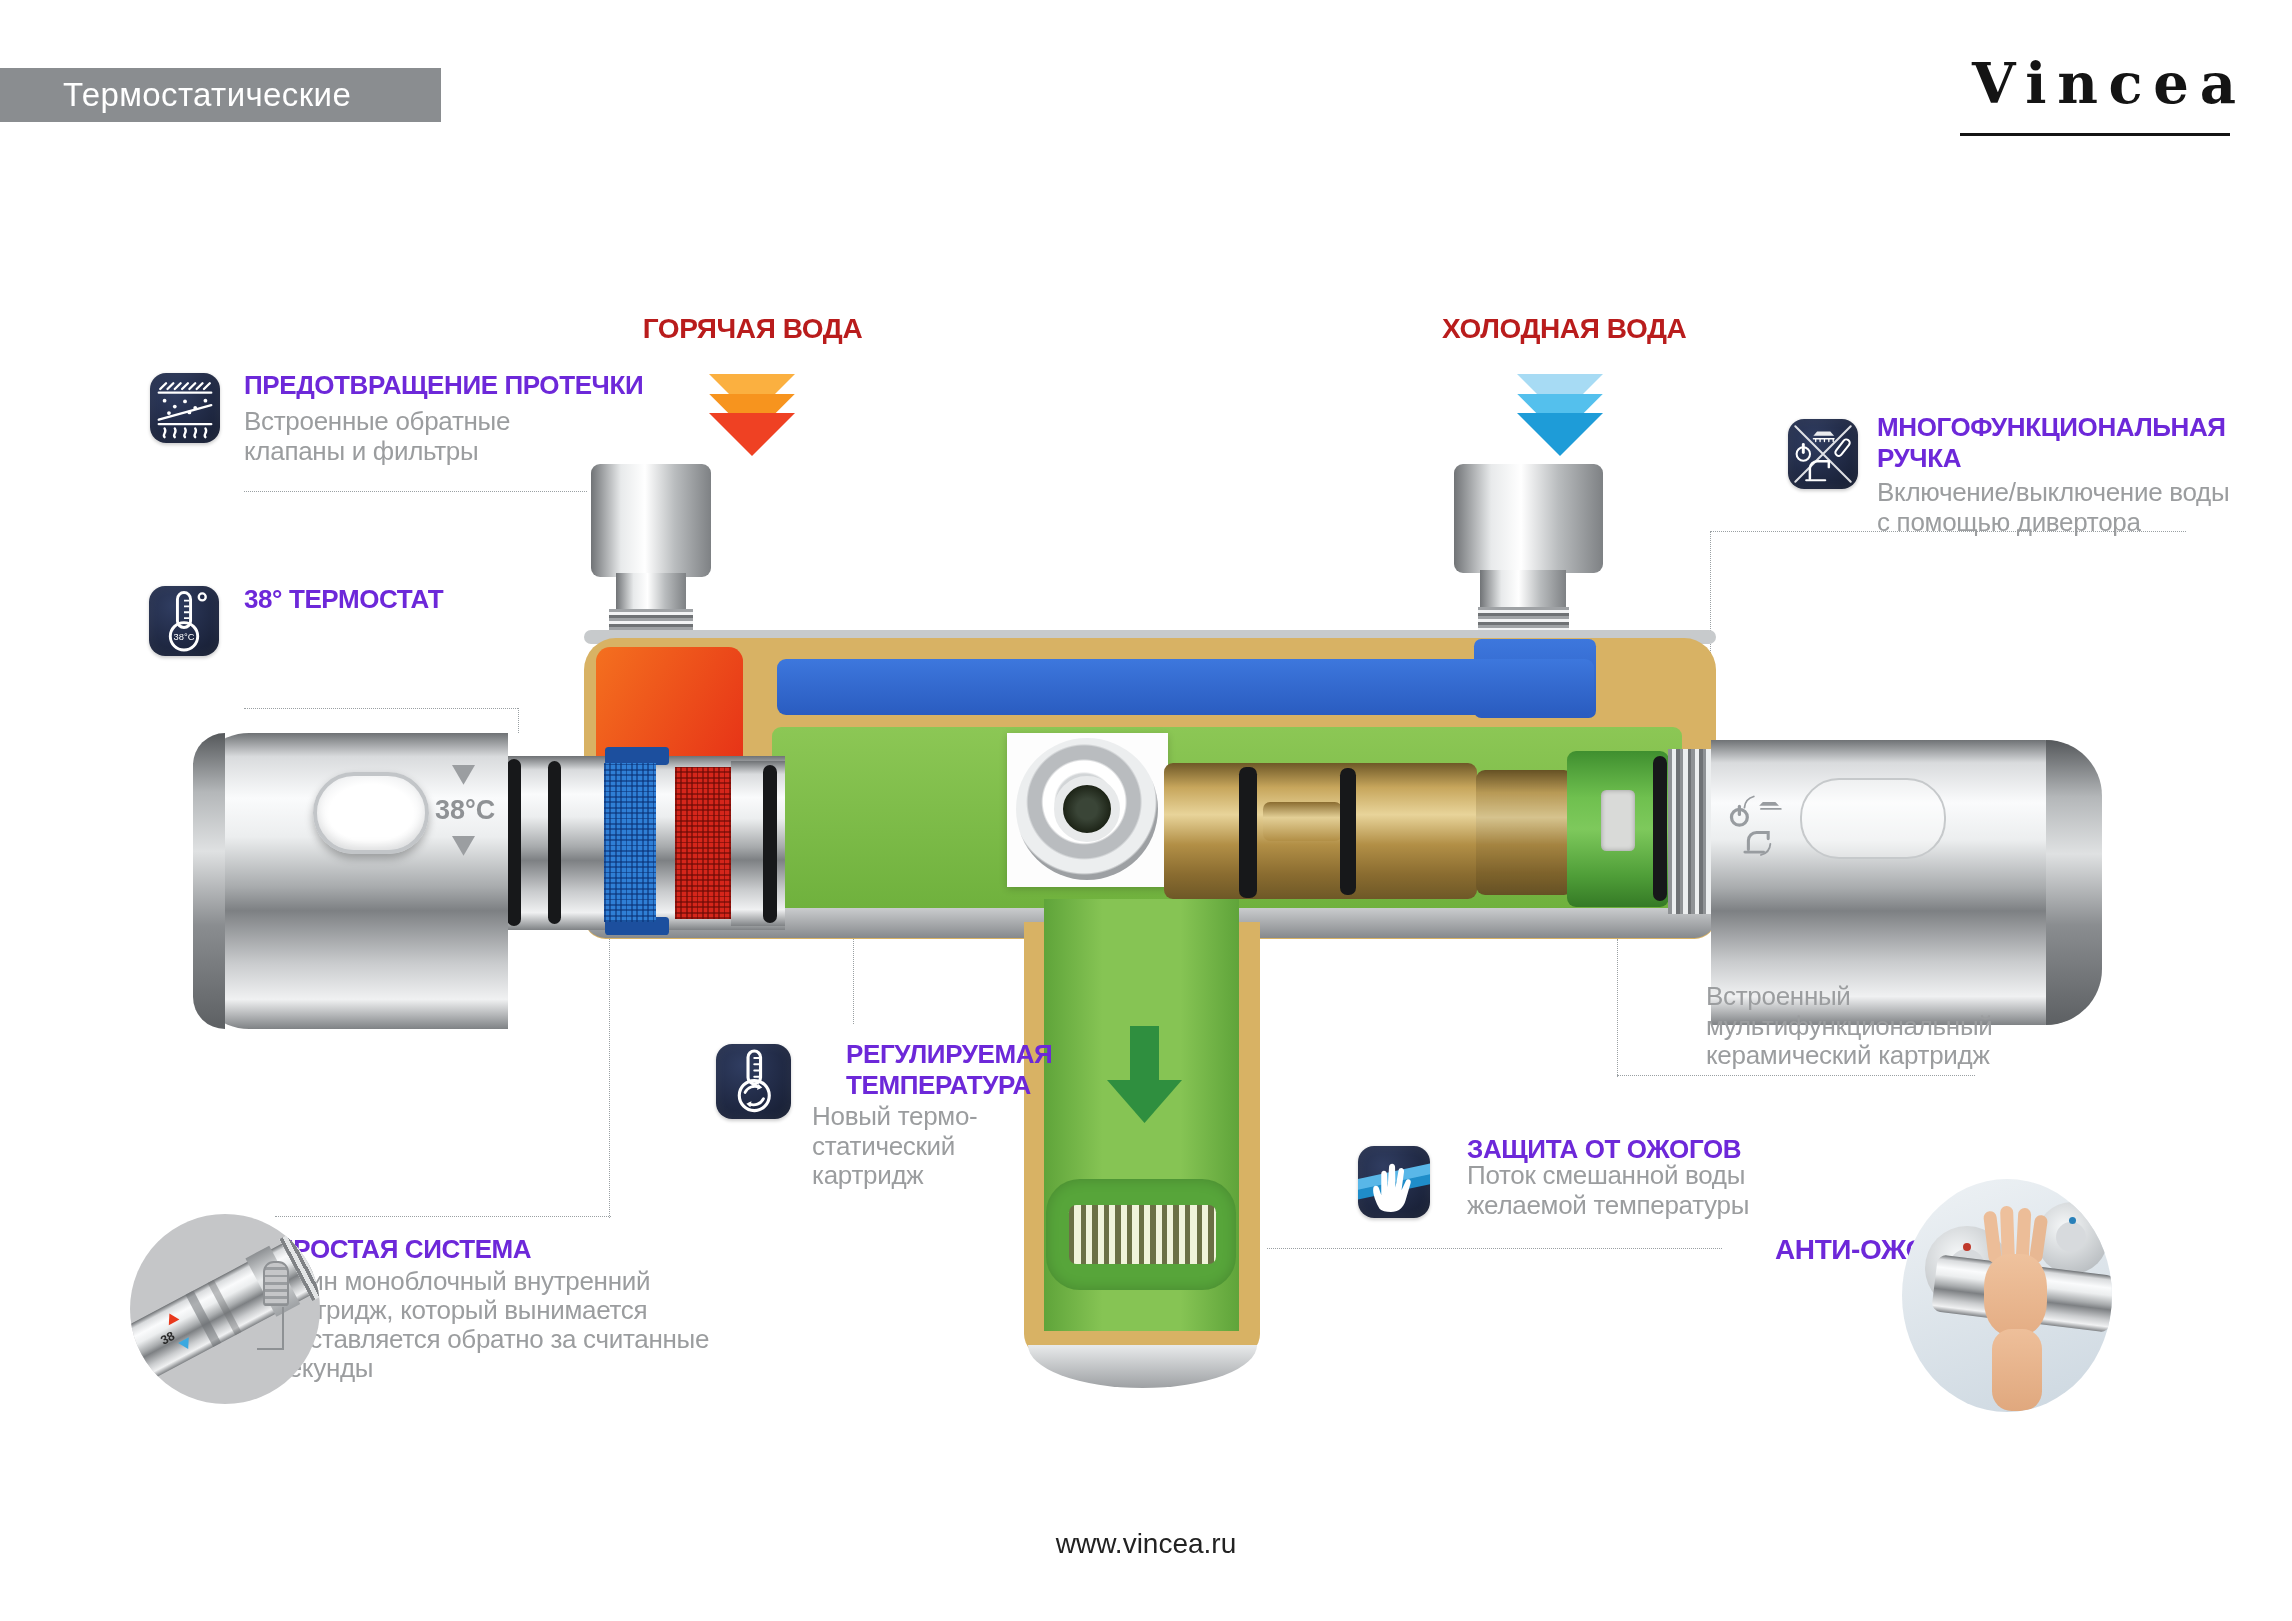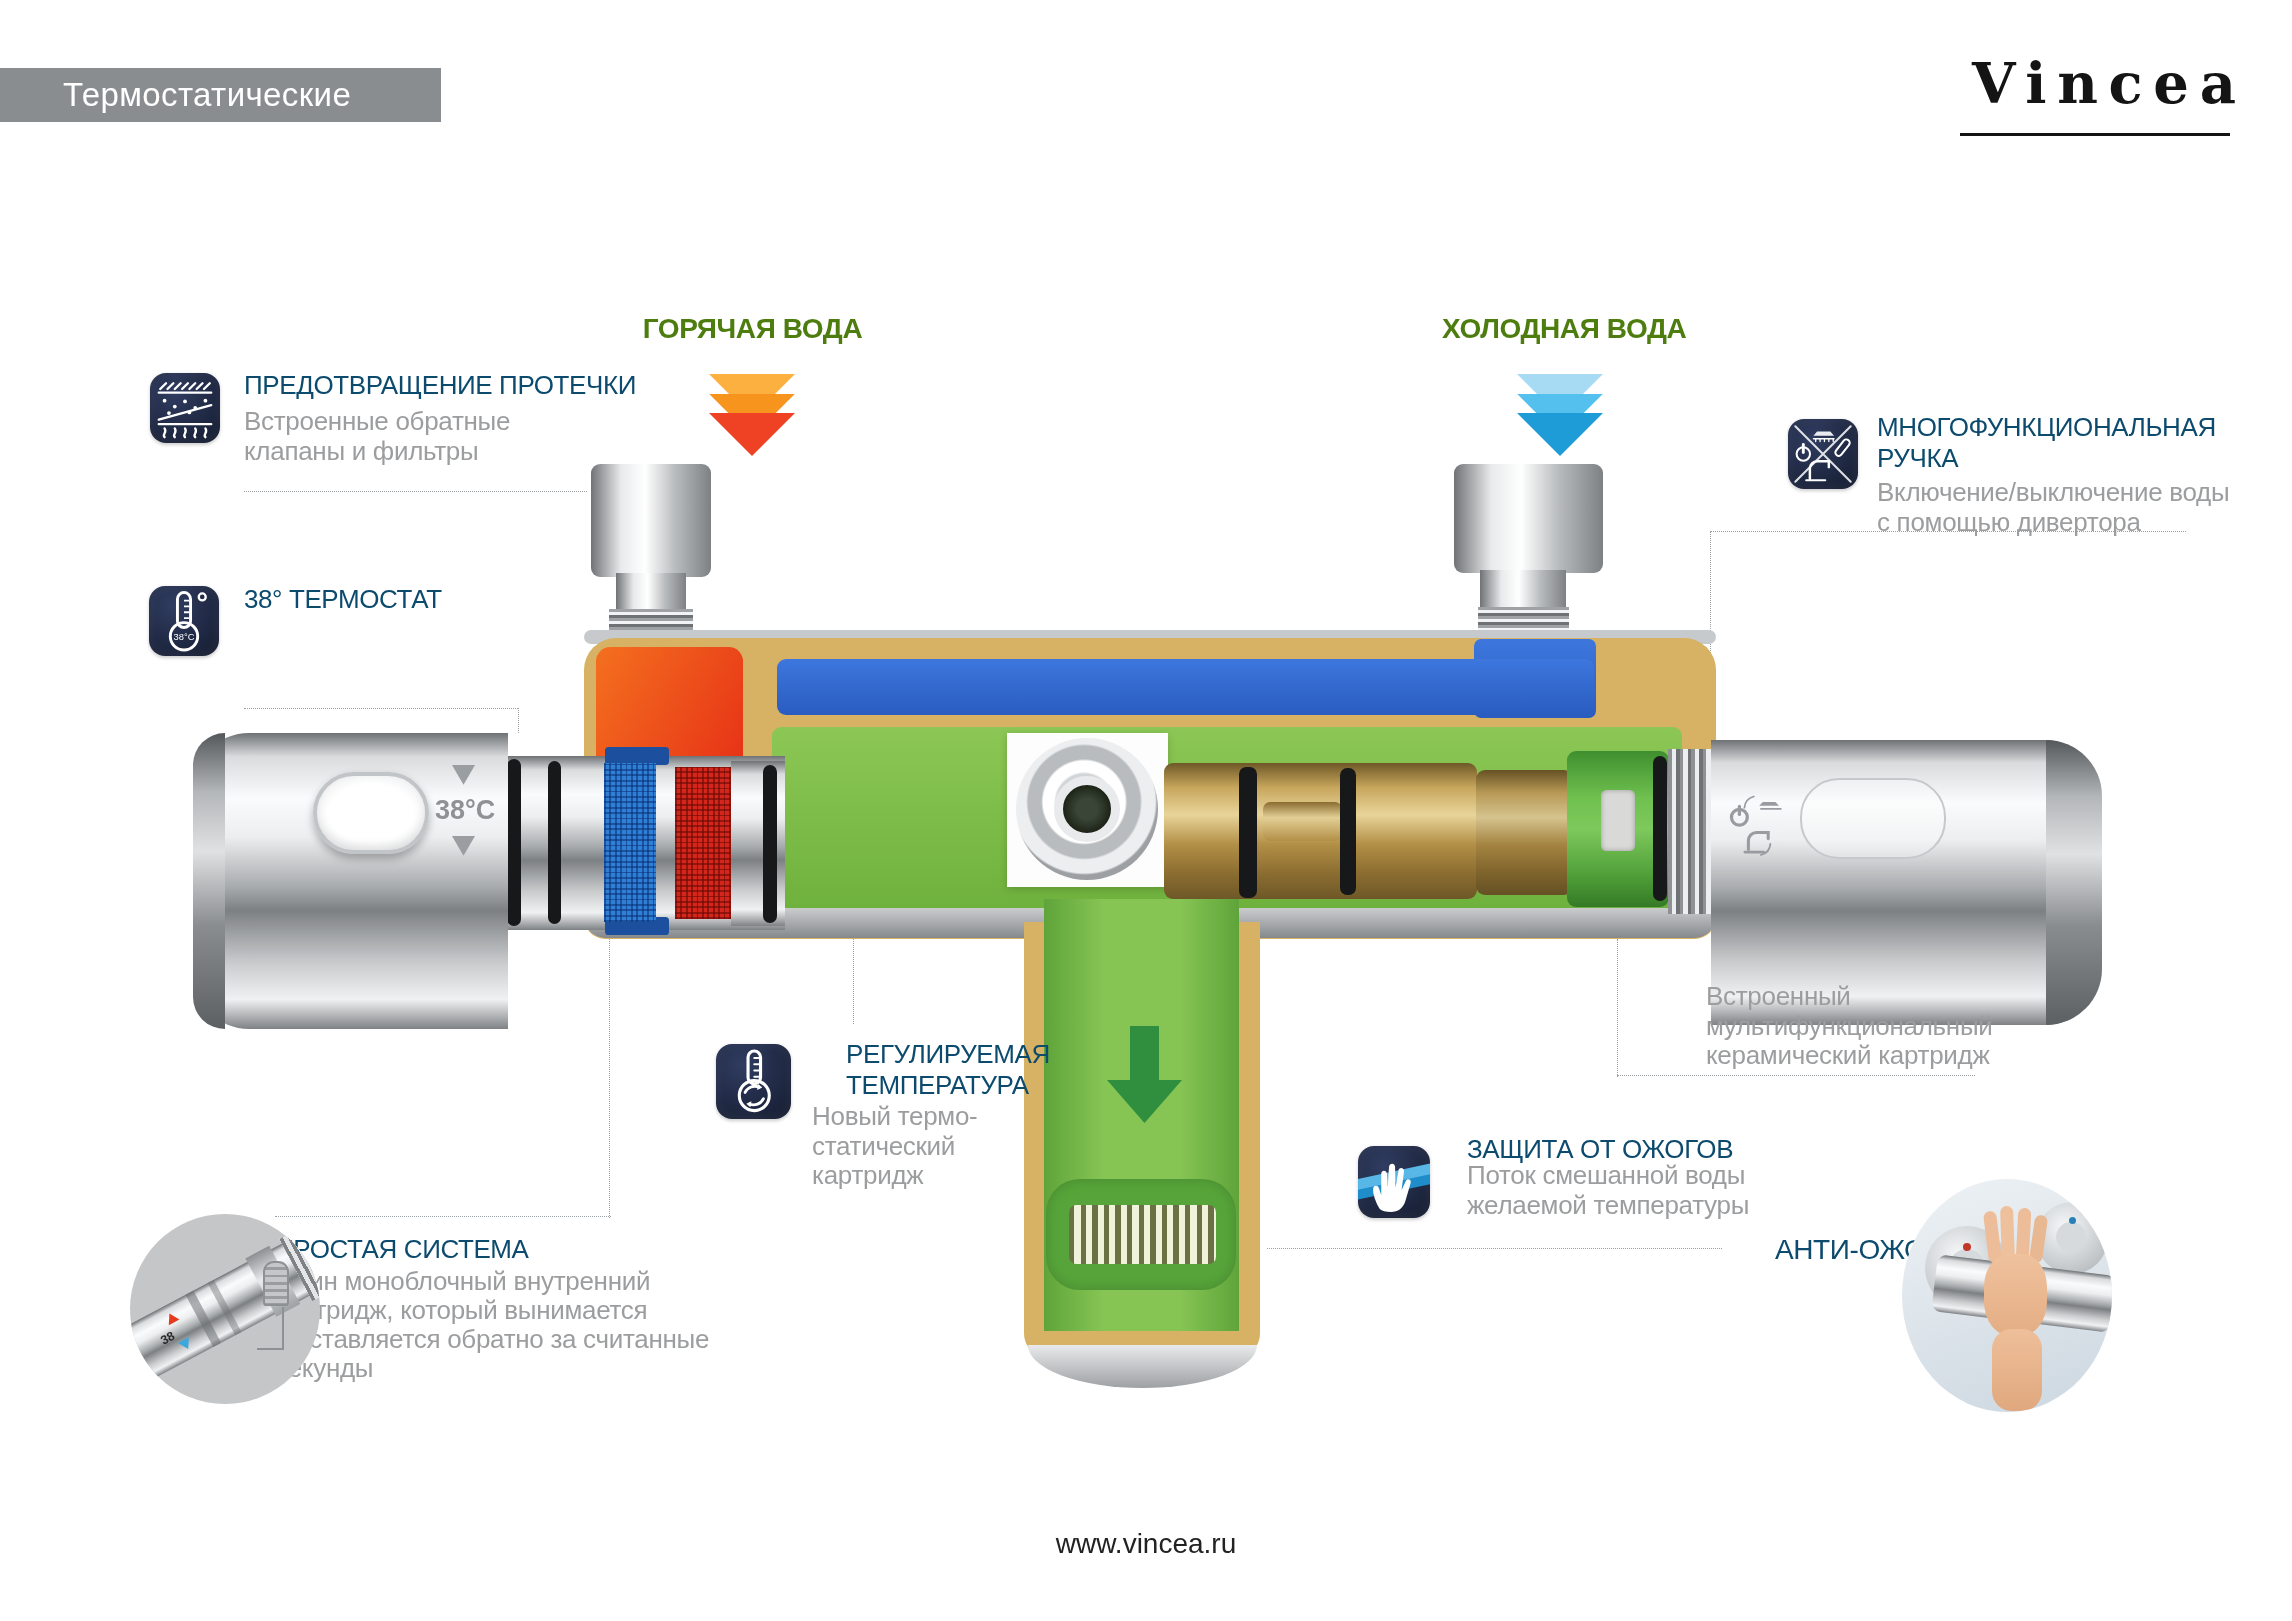--- a/index.html
+++ b/index.html
@@ -3,22 +3,22 @@
 <meta charset="utf-8">
 <style>
   html,body{margin:0;padding:0;background:#fff;}
   .page{position:relative;width:2293px;height:1621px;background:#fff;overflow:hidden;
         font-family:"Liberation Sans",sans-serif;}
   .abs{position:absolute;}
   
   .banner{background:#8a8d90;color:#fff;font-size:33px;line-height:54px;padding-left:63px;letter-spacing:0.4px;}
   .logo{font-family:"DejaVu Serif",serif;font-weight:bold;font-size:56px;letter-spacing:10.7px;color:#141414;}
   .logo-rule{background:#141414;height:2.7px;}
-  .wlabel{font-weight:bold;color:#4d7c0f;font-size:28px;text-align:center;white-space:nowrap;letter-spacing:-0.4px;}
-  .t-title{font-weight:normal;color:#0c4a6e;font-size:26px;line-height:31px;white-space:nowrap;letter-spacing:-0.4px;}
+  .wlabel{font-weight:bold;color:#b91c1c;font-size:28px;text-align:center;white-space:nowrap;letter-spacing:-0.4px;}
+  .t-title{font-weight:bold;color:#6d28d9;font-size:26px;line-height:31px;white-space:nowrap;letter-spacing:-0.4px;}
   .t-body{color:#9b9d9f;font-size:26px;line-height:29.6px;white-space:nowrap;letter-spacing:-0.3px;}
   .footer{color:#222;font-size:28px;text-align:center;}
   
   .leader-h{border-top:1.8px dotted #9aa0a3;height:0;}
   .leader-v{border-left:1.8px dotted #9aa0a3;width:0;}
   
   .icon{width:70px;height:70px;border-radius:16px;
         background:radial-gradient(circle at 35% 28%,#303d61 0%,#232d4a 45%,#141b2e 100%);
         box-shadow:inset 0 0 12.5px rgba(255,255,255,.07),0 1.8px 3.6px rgba(0,0,0,.2);}
   .icon svg{width:100%;height:100%;display:block;}

